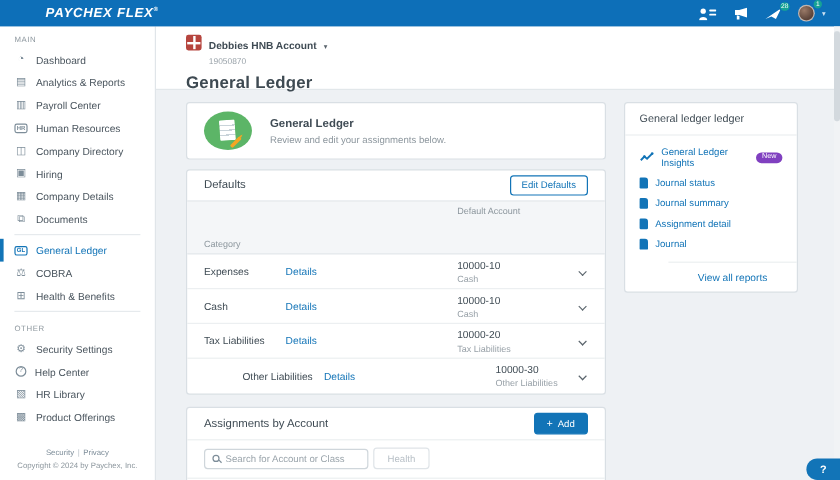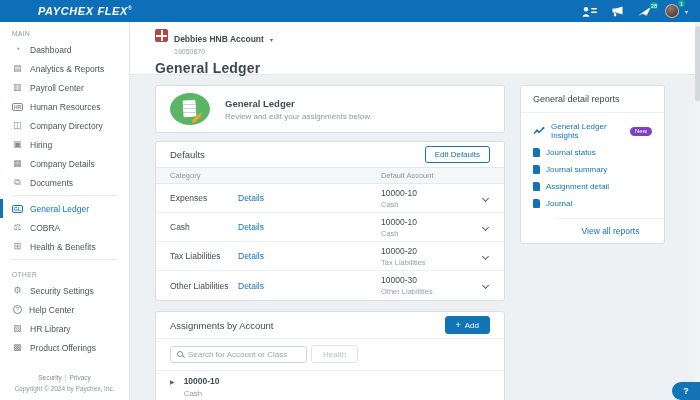--- a/index.html
+++ b/index.html
@@ -57,23 +57,23 @@
   .intro-pencil::after { content:""; position:absolute; right:-3px; top:0; border-left:3px solid #f5a623; border-top:1.5px solid transparent; border-bottom:1.5px solid transparent; }
   .intro-title { font-size:9.5px; font-weight:bold; color:#3f4b54; }
   .intro-sub { font-size:8px; color:#8d979e; margin-top:3px; }
 
   
   .defaults { margin-top:8px; }
   .card-head { display:flex; align-items:center; justify-content:space-between; padding:4px 14px; min-height:24px; }
   .card-title { font-size:9.5px; color:#3f4b54; }
   .btn-outline { border:1px solid #1274b7; color:#1274b7; background:#fff; border-radius:3px; font-size:8px; padding:3px 9px; cursor:pointer; font-family:"Liberation Sans",sans-serif; }
   .thead { display:flex; background:#f4f6f8; border-top:1px solid #e4e8eb; border-bottom:1px solid #e4e8eb; padding:3px 14px; font-size:7.5px; color:#8d979e; }
-  .th-cat { width:211px; }
+  .th-cat { width:211px;margin-top:28px; }
   .trow { display:flex; align-items:center; padding:0 14px; height:29px; border-bottom:1px solid #eceff1; }
-  .trow:last-child { border-bottom:none; }
+  .trow:last-child { border-bottom:none;margin-left:32px; }
   .tcat-cell { width:211px; display:flex; }
   .tcat { width:68px; font-size:8.5px; color:#3f4b54; }
   .tdetails { font-size:8.5px; color:#1274b7; cursor:pointer; }
   .tacct-cell { flex:1; display:flex; align-items:center; }
   .tacct-num { font-size:8.5px; color:#3f4b54; }
   .tacct-name { font-size:7.5px; color:#98a1a8; margin-top:2px; }
   .chev { width:5px; height:5px; border-right:1.5px solid #5a646c; border-bottom:1.5px solid #5a646c; transform:rotate(45deg); margin-left:auto; margin-right:2px; cursor:pointer; }
 
   
   .assignments { margin-top:10px; }
@@ -326,21 +326,21 @@
           <div>
             <div class="anum">10000-10</div>
             <div class="aname">Cash</div>
           </div>
         </div>
 
       </div>
     </div>
 
     <div class="rpanel">
-      <div class="rp-title">General detail reports</div>
+      <div class="rp-title">General ledger ledger</div>
       <div class="rp-list">
         <div class="rp-item">
           <span><svg width="12" height="9" viewBox="0 0 12 9">
                 <polyline points="1,7.5 4,4.5 6.2,6.2 10.5,2" stroke="#1274b7" stroke-width="1.6" fill="none"></polyline>
                 <circle cx="4" cy="4.5" r="1.1" fill="#1274b7"></circle>
                 <circle cx="10.5" cy="2" r="1.1" fill="#1274b7"></circle>
               </svg></span>
           <span>General Ledger Insights</span>
           <span class="new-badge">New</span>
         </div>

